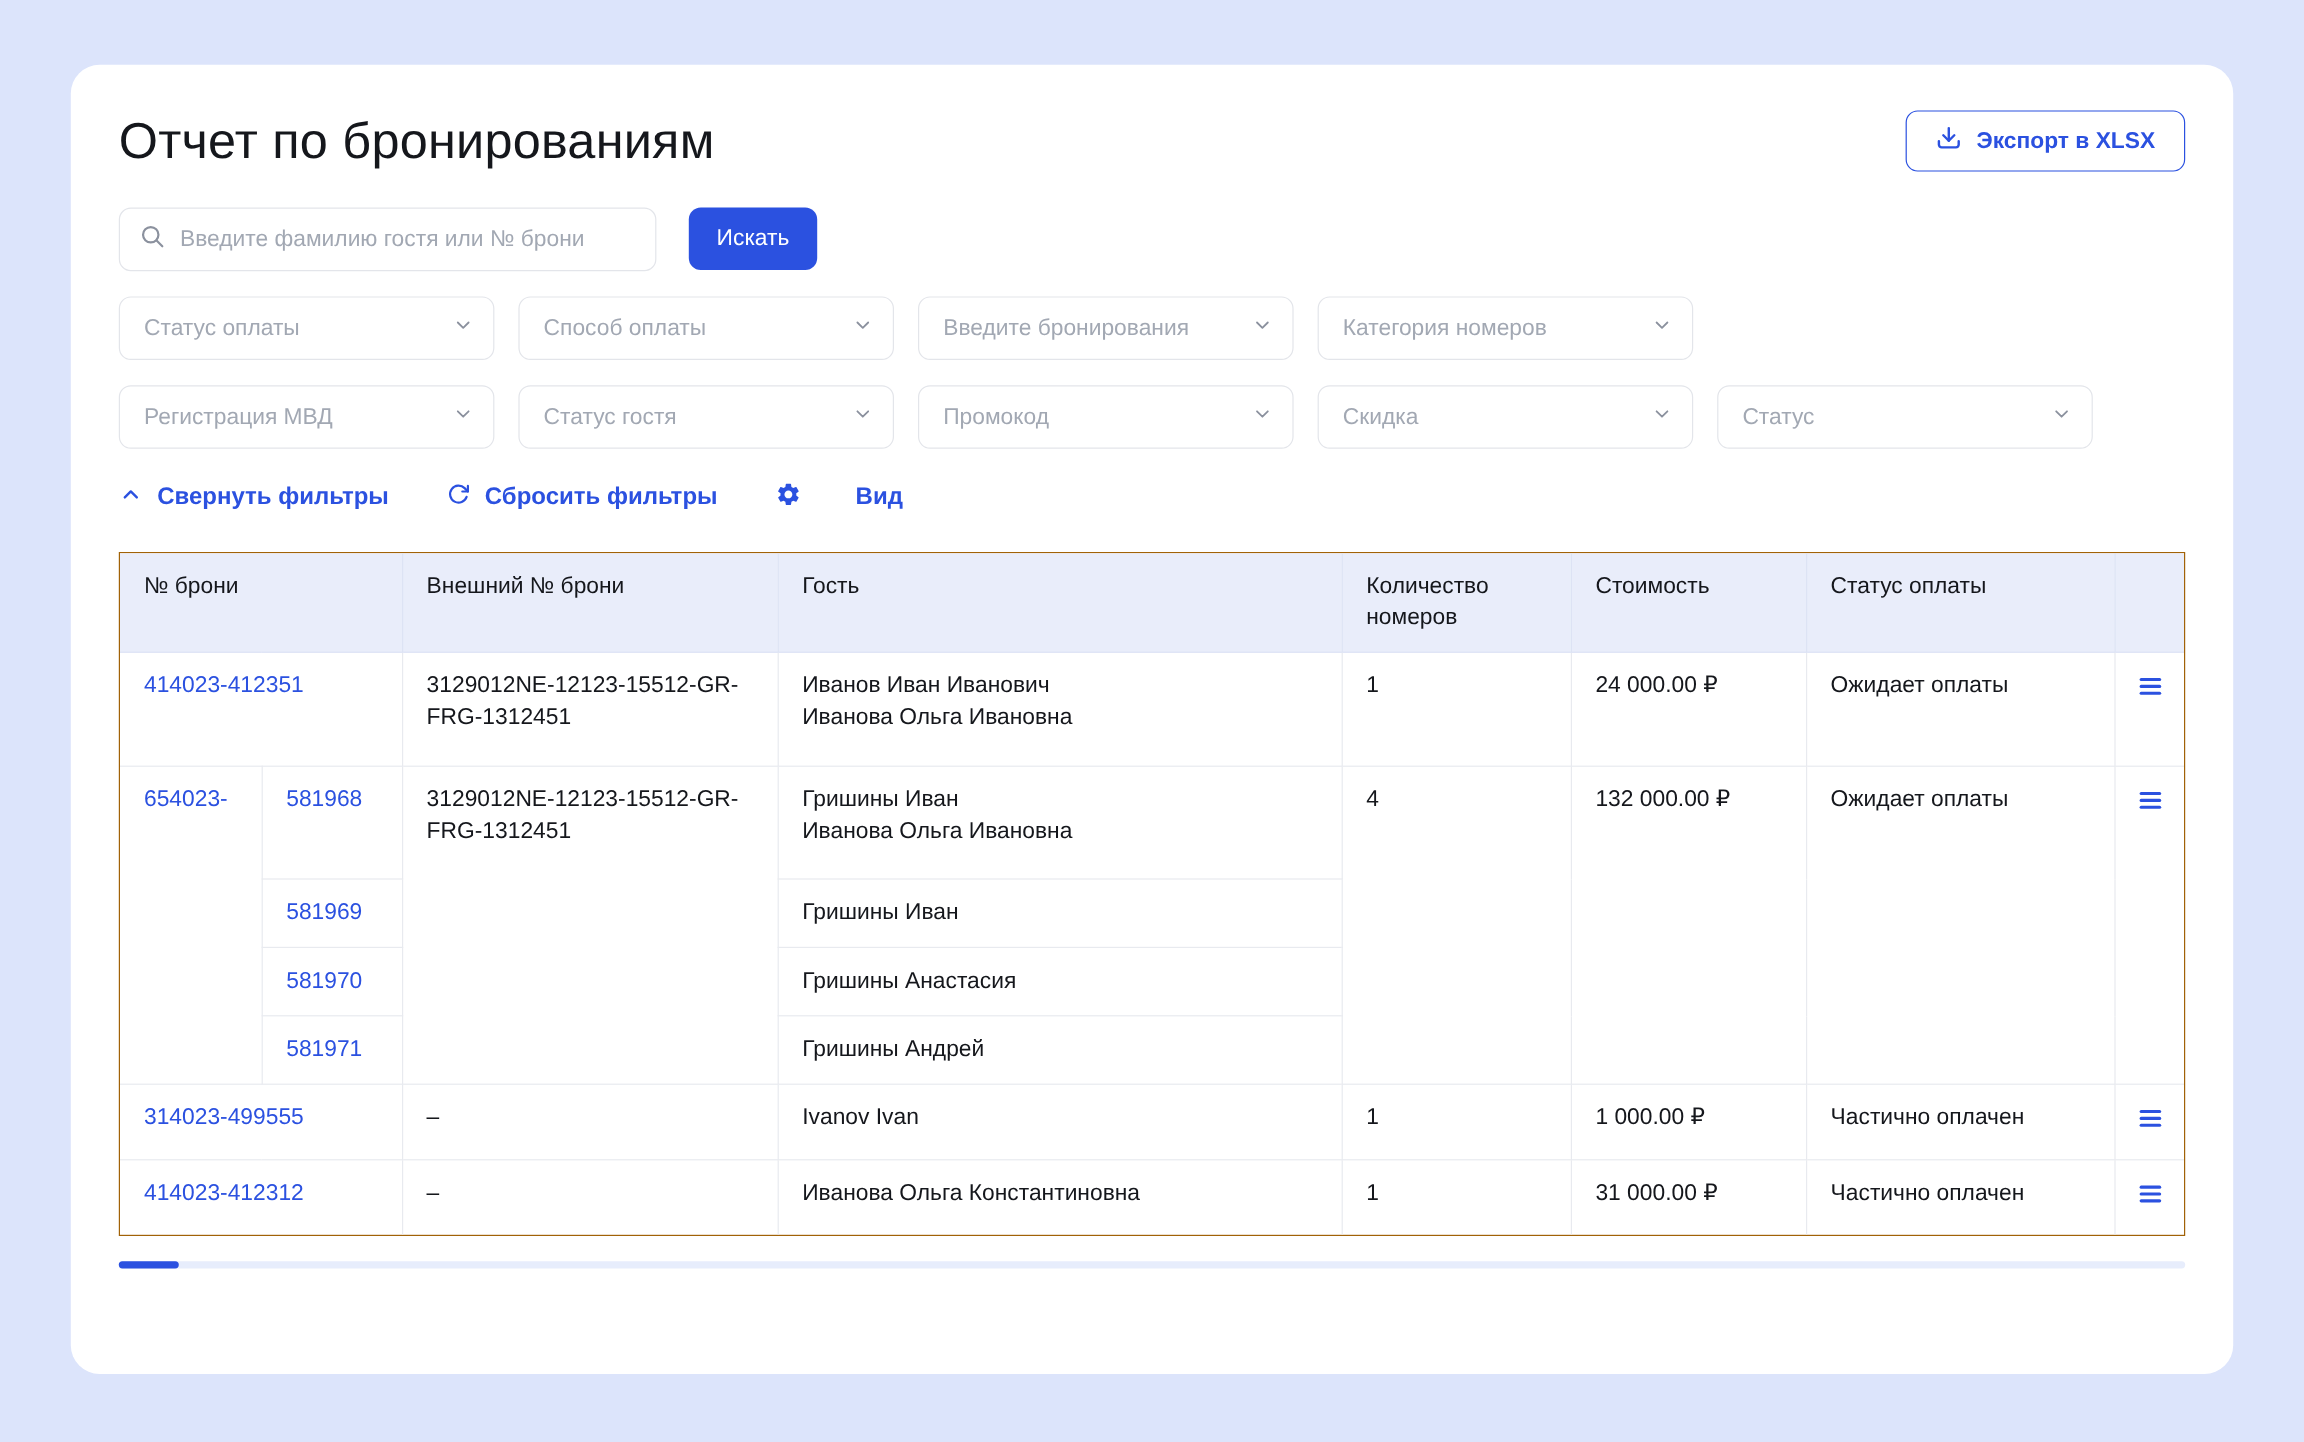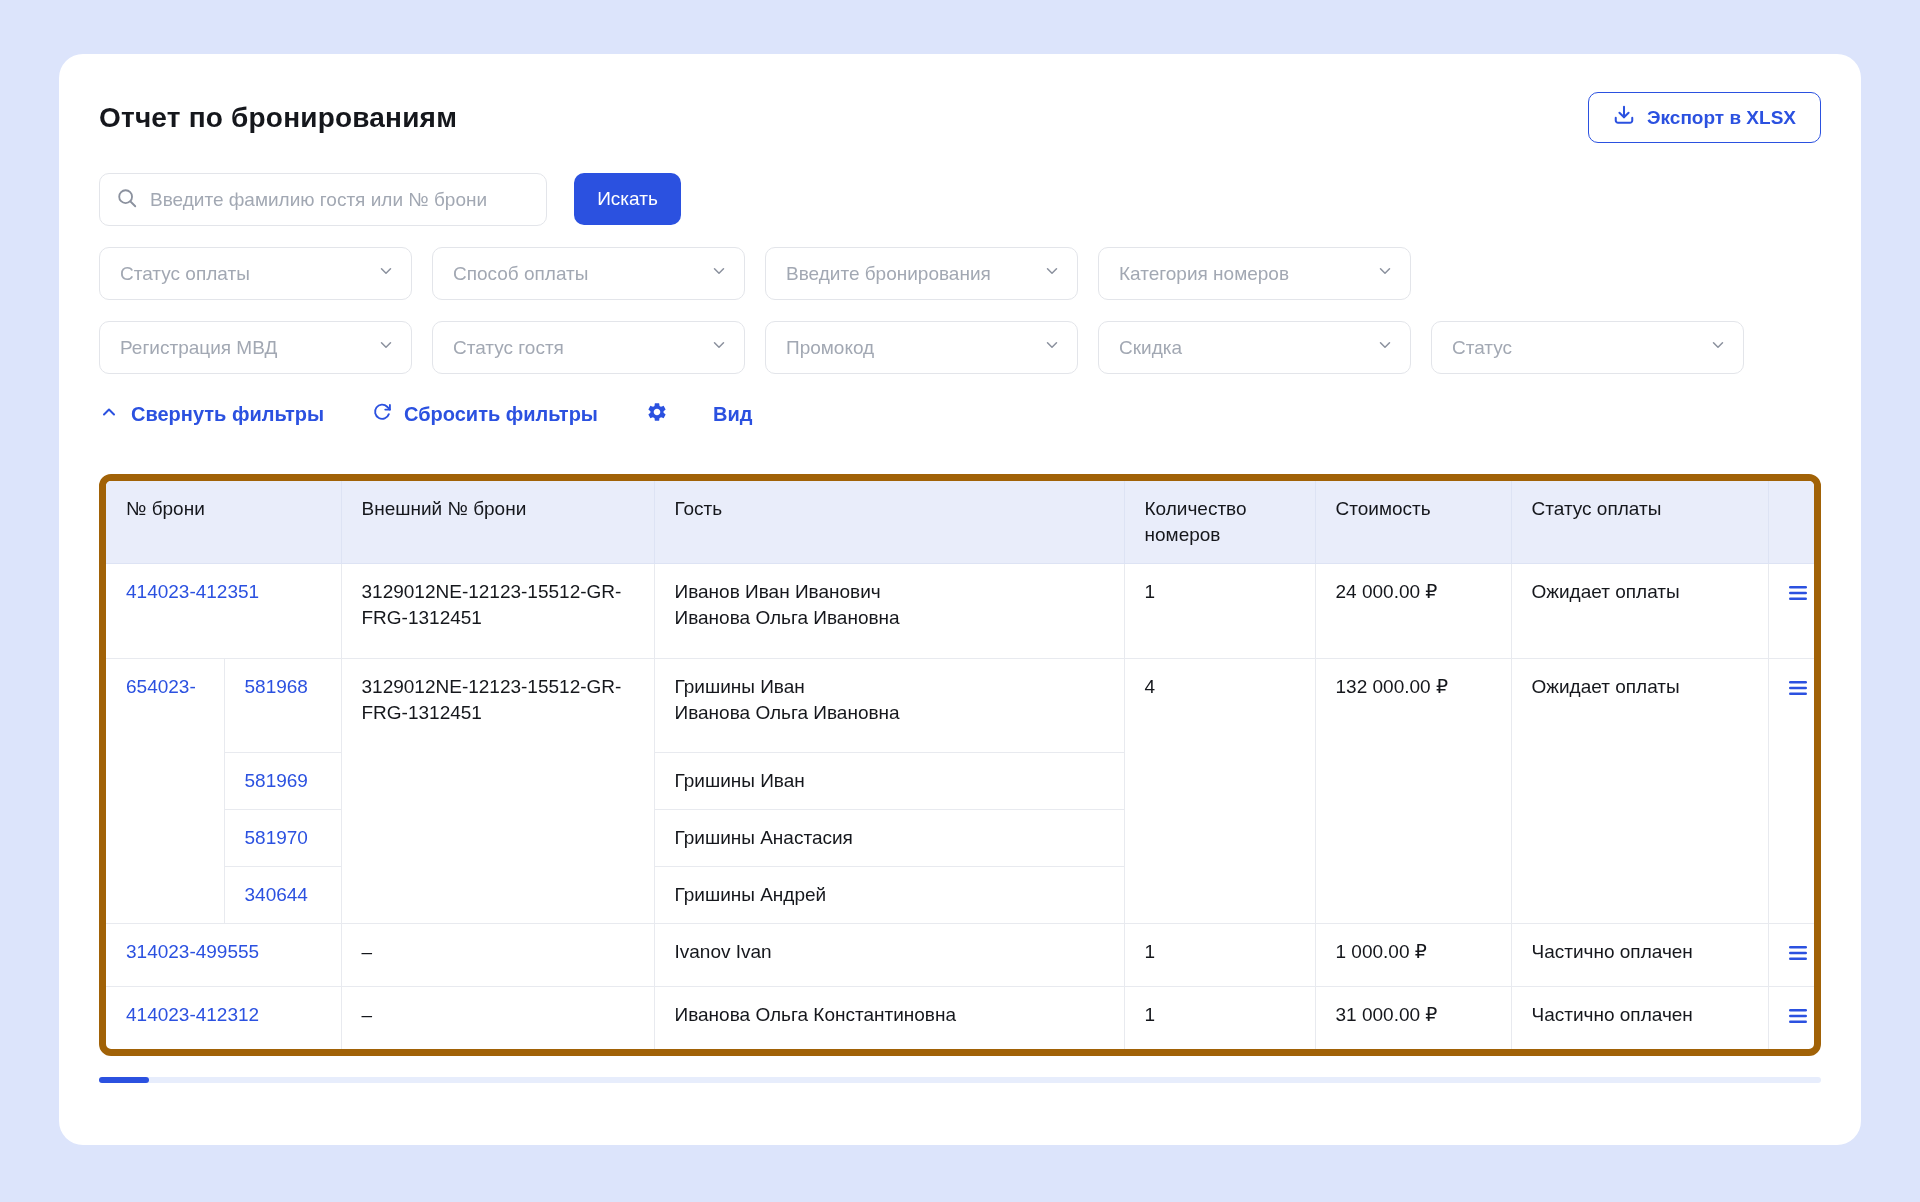--- a/index.html
+++ b/index.html
@@ -10,21 +10,21 @@
     color:#15171C;
   }
   .card {
     position:absolute; left:59px; top:54px;
     width:1802px; height:1091px;
     background:#FFFFFF; border-radius:24px;
     padding:38px 40px 0 40px;
   }
   
   .card-header { display:flex; align-items:center; justify-content:space-between; height:51px; }
-  .page-title { font-size:28px; font-weight:700; letter-spacing:.2px; }
+  .page-title { font-size:42px; font-weight:400; letter-spacing:.2px; }
   .export-btn {
     display:inline-flex; align-items:center; gap:12px;
     height:51px; padding:0 24px;
     border:1.5px solid #2B51E0; border-radius:10px;
     background:#fff; color:#2B51E0;
     font-size:19px; font-weight:600; cursor:pointer;
     font-family:inherit;
   }
   
   .search-row { display:flex; gap:20px; margin-top:30px; height:53px; }
@@ -62,21 +62,21 @@
   
   .actions-row { display:flex; align-items:center; margin-top:27px; height:27px; }
   .action-link {
     display:inline-flex; align-items:center; gap:12px;
     color:#2B51E0; font-size:20px; font-weight:600; cursor:pointer;
   }
   .action-link + .action-link { margin-left:48px; }
   .view-link { margin-left:auto;gap:45px; }
   
   .table-wrap {
-    margin-top:46px; border:7px solid #a16207; border-radius:12px; overflow:hidden;
+    margin-top:32px; border:1px solid #a16207; border-radius:0; overflow:hidden;
   }
   table { width:100%; border-collapse:collapse; table-layout:fixed; font-size:19px; }
   th, td { border:1px solid #E8EAEF; text-align:left; vertical-align:top; padding:15px 20px; line-height:26px; }
   thead th { background:#E9EDFA; font-weight:400; height:80px; border-top:none; border-color:#DDE3F4; }
   tr > *:first-child { border-left:none; }
   tr > *:last-child  { border-right:none; }
   tbody tr:last-child td { border-bottom:none; }
   td.link { color:#2B51E0; }
   td.menu-cell { padding:18px 8px; text-align:center; }
   .row-tall td { height:95px; }
@@ -291,21 +291,21 @@
             <div class="guest-line">Гришины Иван</div>
           </td>
         </tr>
         <tr class="subrow">
           <td class="link">581970</td>
           <td>
             <div class="guest-line">Гришины Анастасия</div>
           </td>
         </tr>
         <tr class="subrow">
-          <td class="link">340644</td>
+          <td class="link">581971</td>
           <td>
             <div class="guest-line">Гришины Андрей</div>
           </td>
         </tr>
 
         <tr class="row-short">
           <td colspan="2" class="link">314023-499555</td>
           <td>–</td>
           <td>
             <div class="guest-line">Ivanov Ivan</div>

